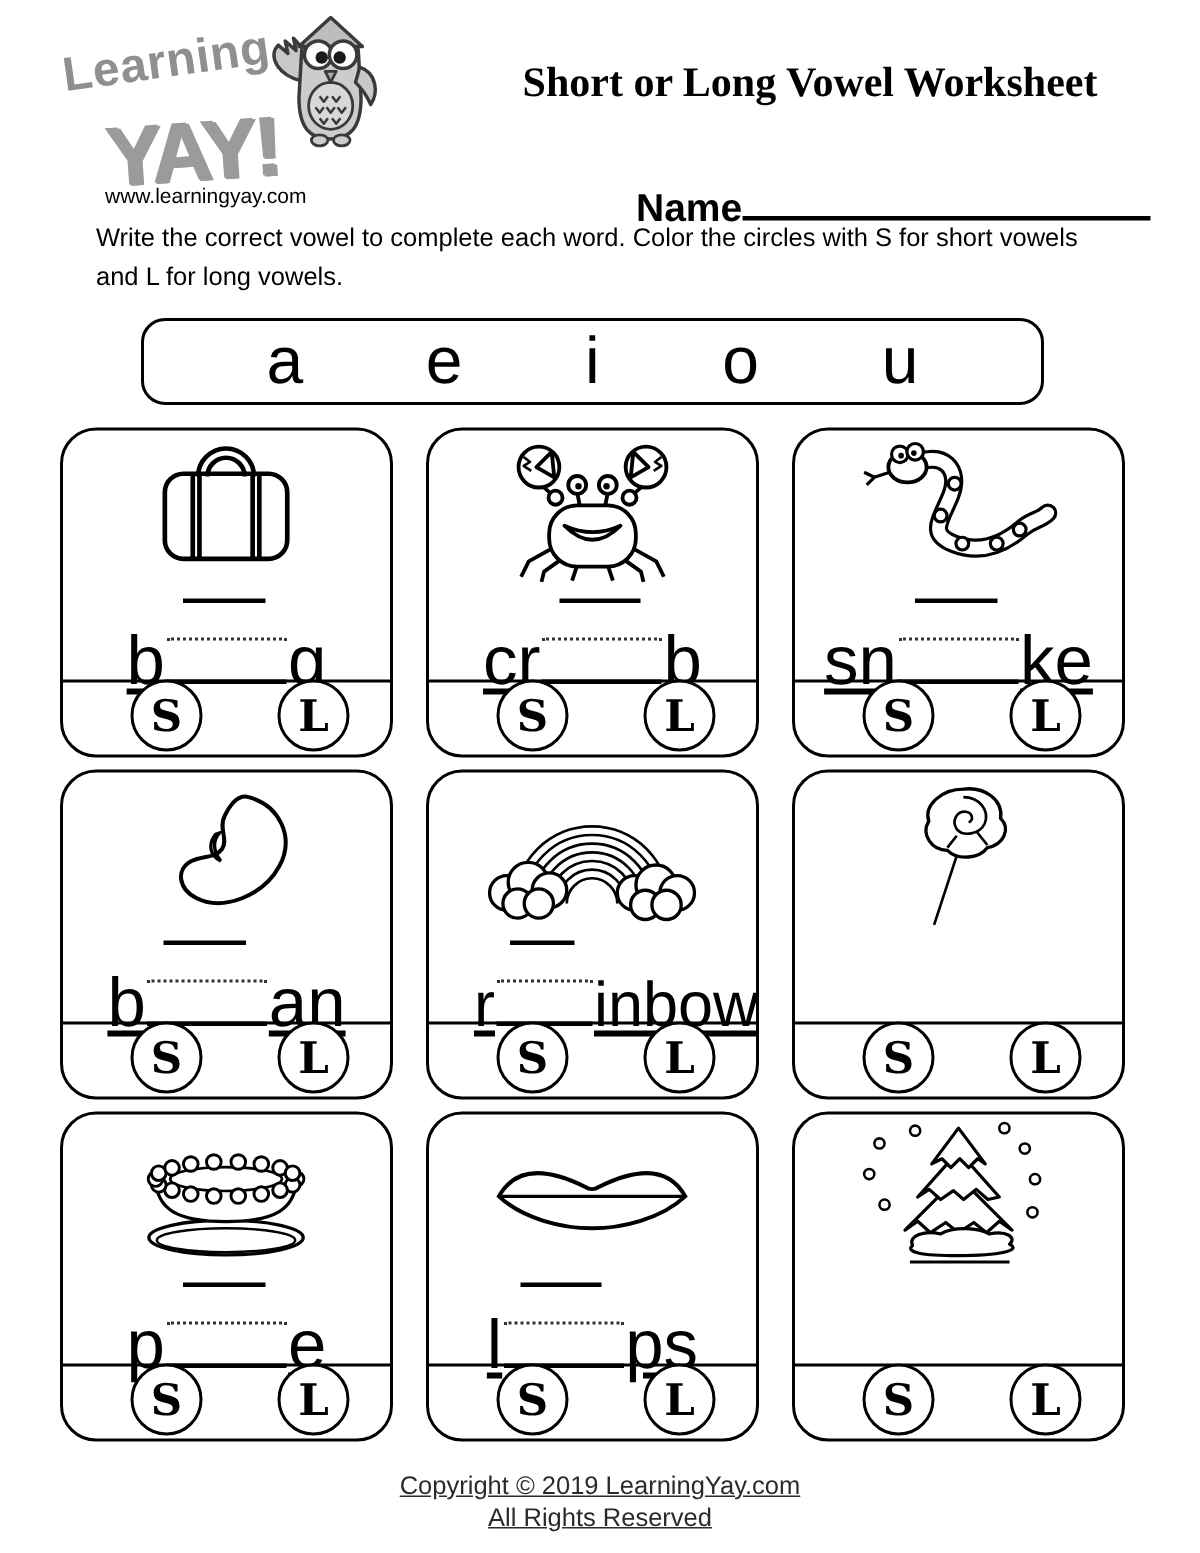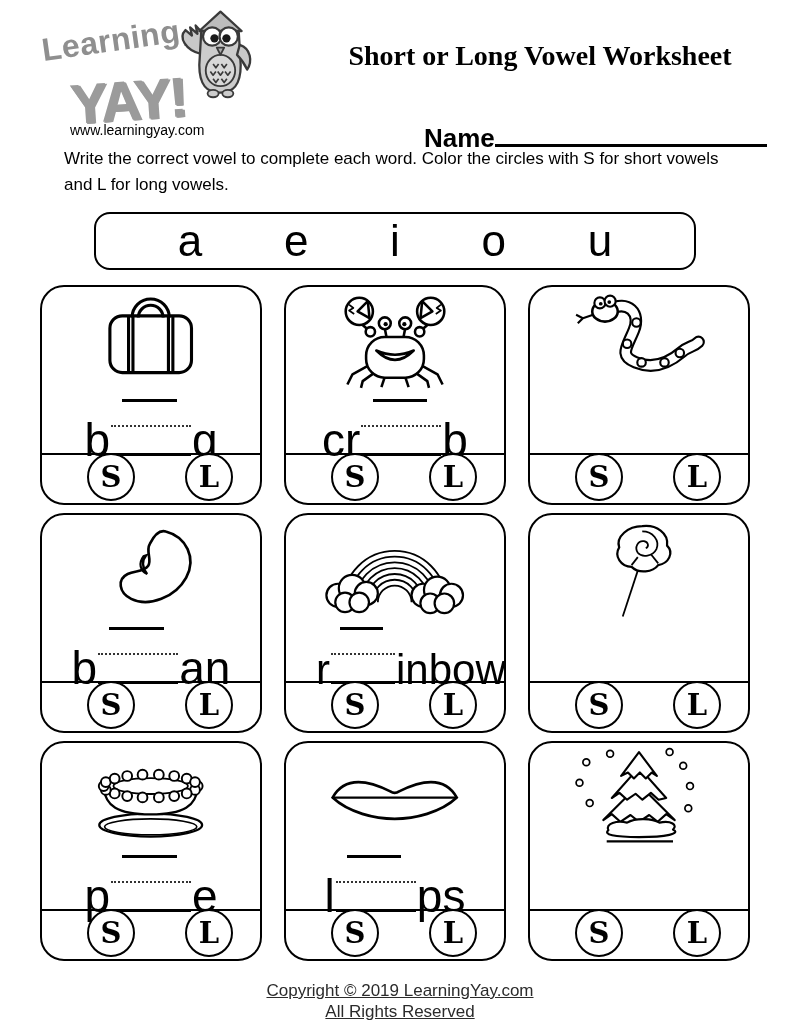--- a/index.html
+++ b/index.html
@@ -37,21 +37,21 @@
 
   
   .grid{position:absolute;left:40px;top:285px;display:grid;
       grid-template-columns:repeat(3,222px);grid-template-rows:repeat(3,220px);
       column-gap:22px;row-gap:8px;}
   .card{position:relative;border:2.8px solid #000;border-radius:24px;background:#fff;}
   .card-image{position:absolute;top:4px;left:0;right:0;height:102px;
       display:flex;align-items:center;justify-content:center;}
   .card-image svg{height:102px;}
   .card-word{position:absolute;left:0;right:0;top:112px;text-align:center;
-      font-size:46px;line-height:46px;white-space:nowrap;}
+      font-size:46px;line-height:46px;white-space:nowrap;text-decoration:underline;}
   .blank{display:inline-block;width:80px;height:54px;position:relative;
       border-bottom:3px solid #000;vertical-align:baseline;margin:0 1px;}
   .blank::before{content:"";position:absolute;top:0;left:14%;width:68%;
       border-top:3px solid #000;}
   .blank::after{content:"";position:absolute;top:26px;left:0;right:0;
       border-top:2px dotted #333;}
   .card[data-image="rainbow"] .card-word{font-size:42px;padding-left:30px;}
   .card[data-image="rainbow"] .blank{width:64px;}
   .card[data-image="snow"] .blank{width:68px;}
   .card-divider{position:absolute;left:0;right:0;bottom:48px;border-top:2.8px solid #000;}
@@ -189,20 +189,21 @@
             <circle cx="65" cy="13" r="2.2" fill="#000"></circle>
     <g fill="#fff" stroke="#000" stroke-width="2.5">
       <circle cx="97" cy="37" r="5"></circle>
               <circle cx="86" cy="62" r="5"></circle>
       <circle cx="103" cy="84" r="5"></circle>
               <circle cx="130" cy="84" r="5"></circle>
               <circle cx="148" cy="73" r="5"></circle>
     </g>
   </svg>
         </div>
+    <div class="card-word"><span>sn</span><span class="blank"></span><span>ke</span></div>
     <div class="card-divider"></div>
     <div class="card-choices">
       <div class="sl-circle">S</div>
       <div class="sl-circle">L</div>
     </div>
   </div>
       <div class="card" data-image="bean">
     <div class="card-image">
           <svg viewBox="0 0 200 115">
     <path d="M117 14 C 140 20 152 44 140 66 C 128 88 98 100 78 90 C 64 83 62 68 74 62 C 82 58 92 60 97 53 C 102 46 94 37 99 28 C 104 18 110 12 117 14 Z" fill="none" stroke="#000" stroke-width="3"></path>

